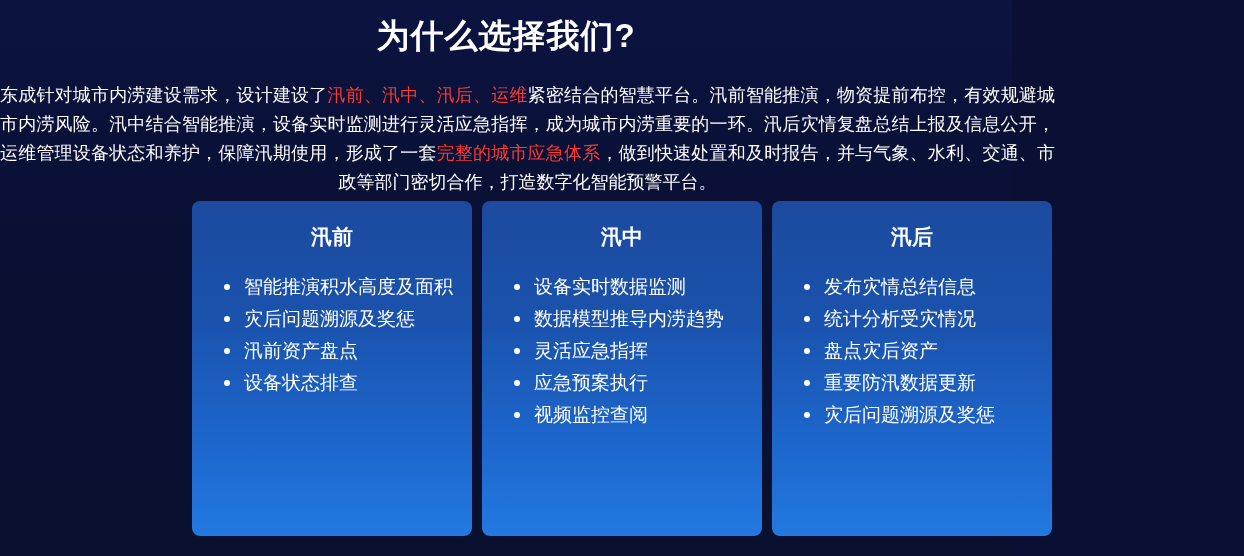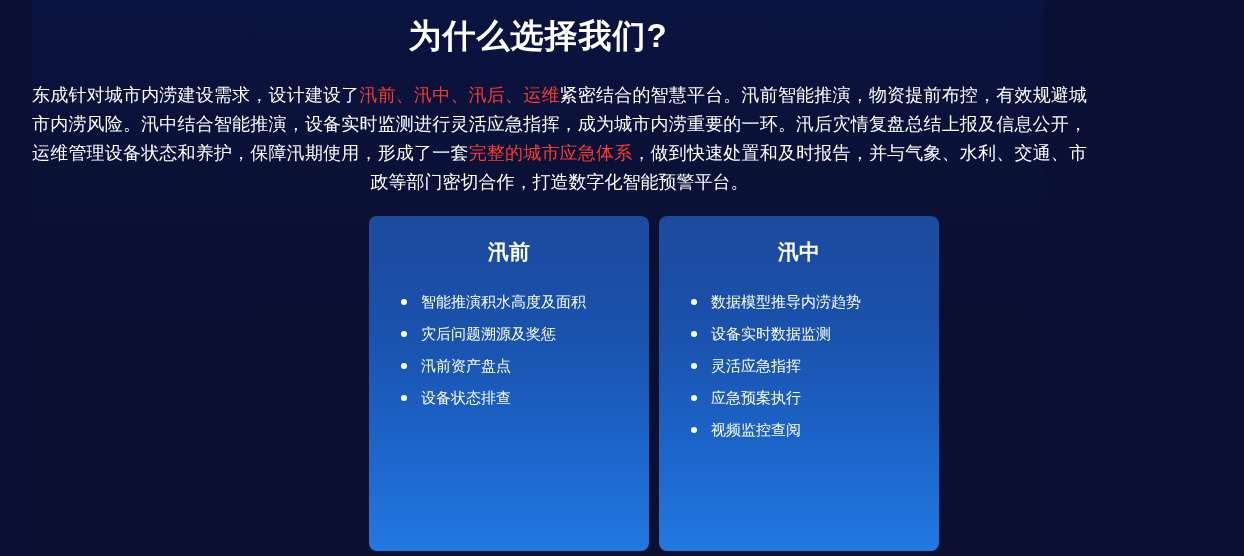--- a/index.html
+++ b/index.html
@@ -13,21 +13,20 @@
     font-family: "Liberation Sans", sans-serif;
     color: #ffffff;
     overflow: hidden;
   }
   .page {
     position: relative;
     width: 1012px;
     height: 556px;
     background: linear-gradient(180deg, #0b1340 0%, #0a1033 45%, #0a1030 100%);
     box-sizing: border-box;
-    margin-left: 32px;
   }
   .title {
     text-align: center;
     font-size: 33px;
     font-weight: bold;
     letter-spacing: 1px;
     color: #ffffff;
     padding-top: 14px;
     margin: 0;
   }
@@ -38,21 +37,21 @@
     line-height: 29px;
     text-align: justify;
     text-align-last: center;
     color: #ffffff;
   }
   .intro .hl {
     color: #ff3b30;
   }
   .cards {
     position: absolute;
-    top: 216px;
+    top: 201px;
     left: 0;
     width: 1244px;
     display: flex;
     justify-content: center;
     gap: 10px;
   }
   .card {
     width: 280px;
     height: 335px;
     border-radius: 8px;
@@ -68,21 +67,21 @@
     color: #ffffff;
     margin-bottom: 20px;
   }
   .card ul {
     list-style: none;
     margin: 0;
     padding: 0 0 0 30px;
   }
   .card li {
     position: relative;
-    font-size: 15px;
+    font-size: 19px;
     line-height: 32px;
     color: #ffffff;
     padding-left: 22px;
   }
   .card li .bullet {
     position: absolute;
     left: 2px;
     top: 13px;
     width: 6px;
     height: 6px;
@@ -106,22 +105,32 @@
         <ul>
           <li><span class="bullet"></span><span>智能推演积水高度及面积</span></li>
           <li><span class="bullet"></span><span>灾后问题溯源及奖惩</span></li>
           <li><span class="bullet"></span><span>汛前资产盘点</span></li>
           <li><span class="bullet"></span><span>设备状态排查</span></li>
         </ul>
       </div>
       <div class="card">
         <div class="card-title">汛中</div>
         <ul>
+          <li><span class="bullet"></span><span>设备实时数据监测</span></li>
           <li><span class="bullet"></span><span>数据模型推导内涝趋势</span></li>
-          <li><span class="bullet"></span><span>设备实时数据监测</span></li>
           <li><span class="bullet"></span><span>灵活应急指挥</span></li>
           <li><span class="bullet"></span><span>应急预案执行</span></li>
           <li><span class="bullet"></span><span>视频监控查阅</span></li>
+        </ul>
+      </div>
+      <div class="card">
+        <div class="card-title">汛后</div>
+        <ul>
+          <li><span class="bullet"></span><span>发布灾情总结信息</span></li>
+          <li><span class="bullet"></span><span>统计分析受灾情况</span></li>
+          <li><span class="bullet"></span><span>盘点灾后资产</span></li>
+          <li><span class="bullet"></span><span>重要防汛数据更新</span></li>
+          <li><span class="bullet"></span><span>灾后问题溯源及奖惩</span></li>
         </ul>
       </div>
     </div>
 
 </div>
 
 </body></html>

